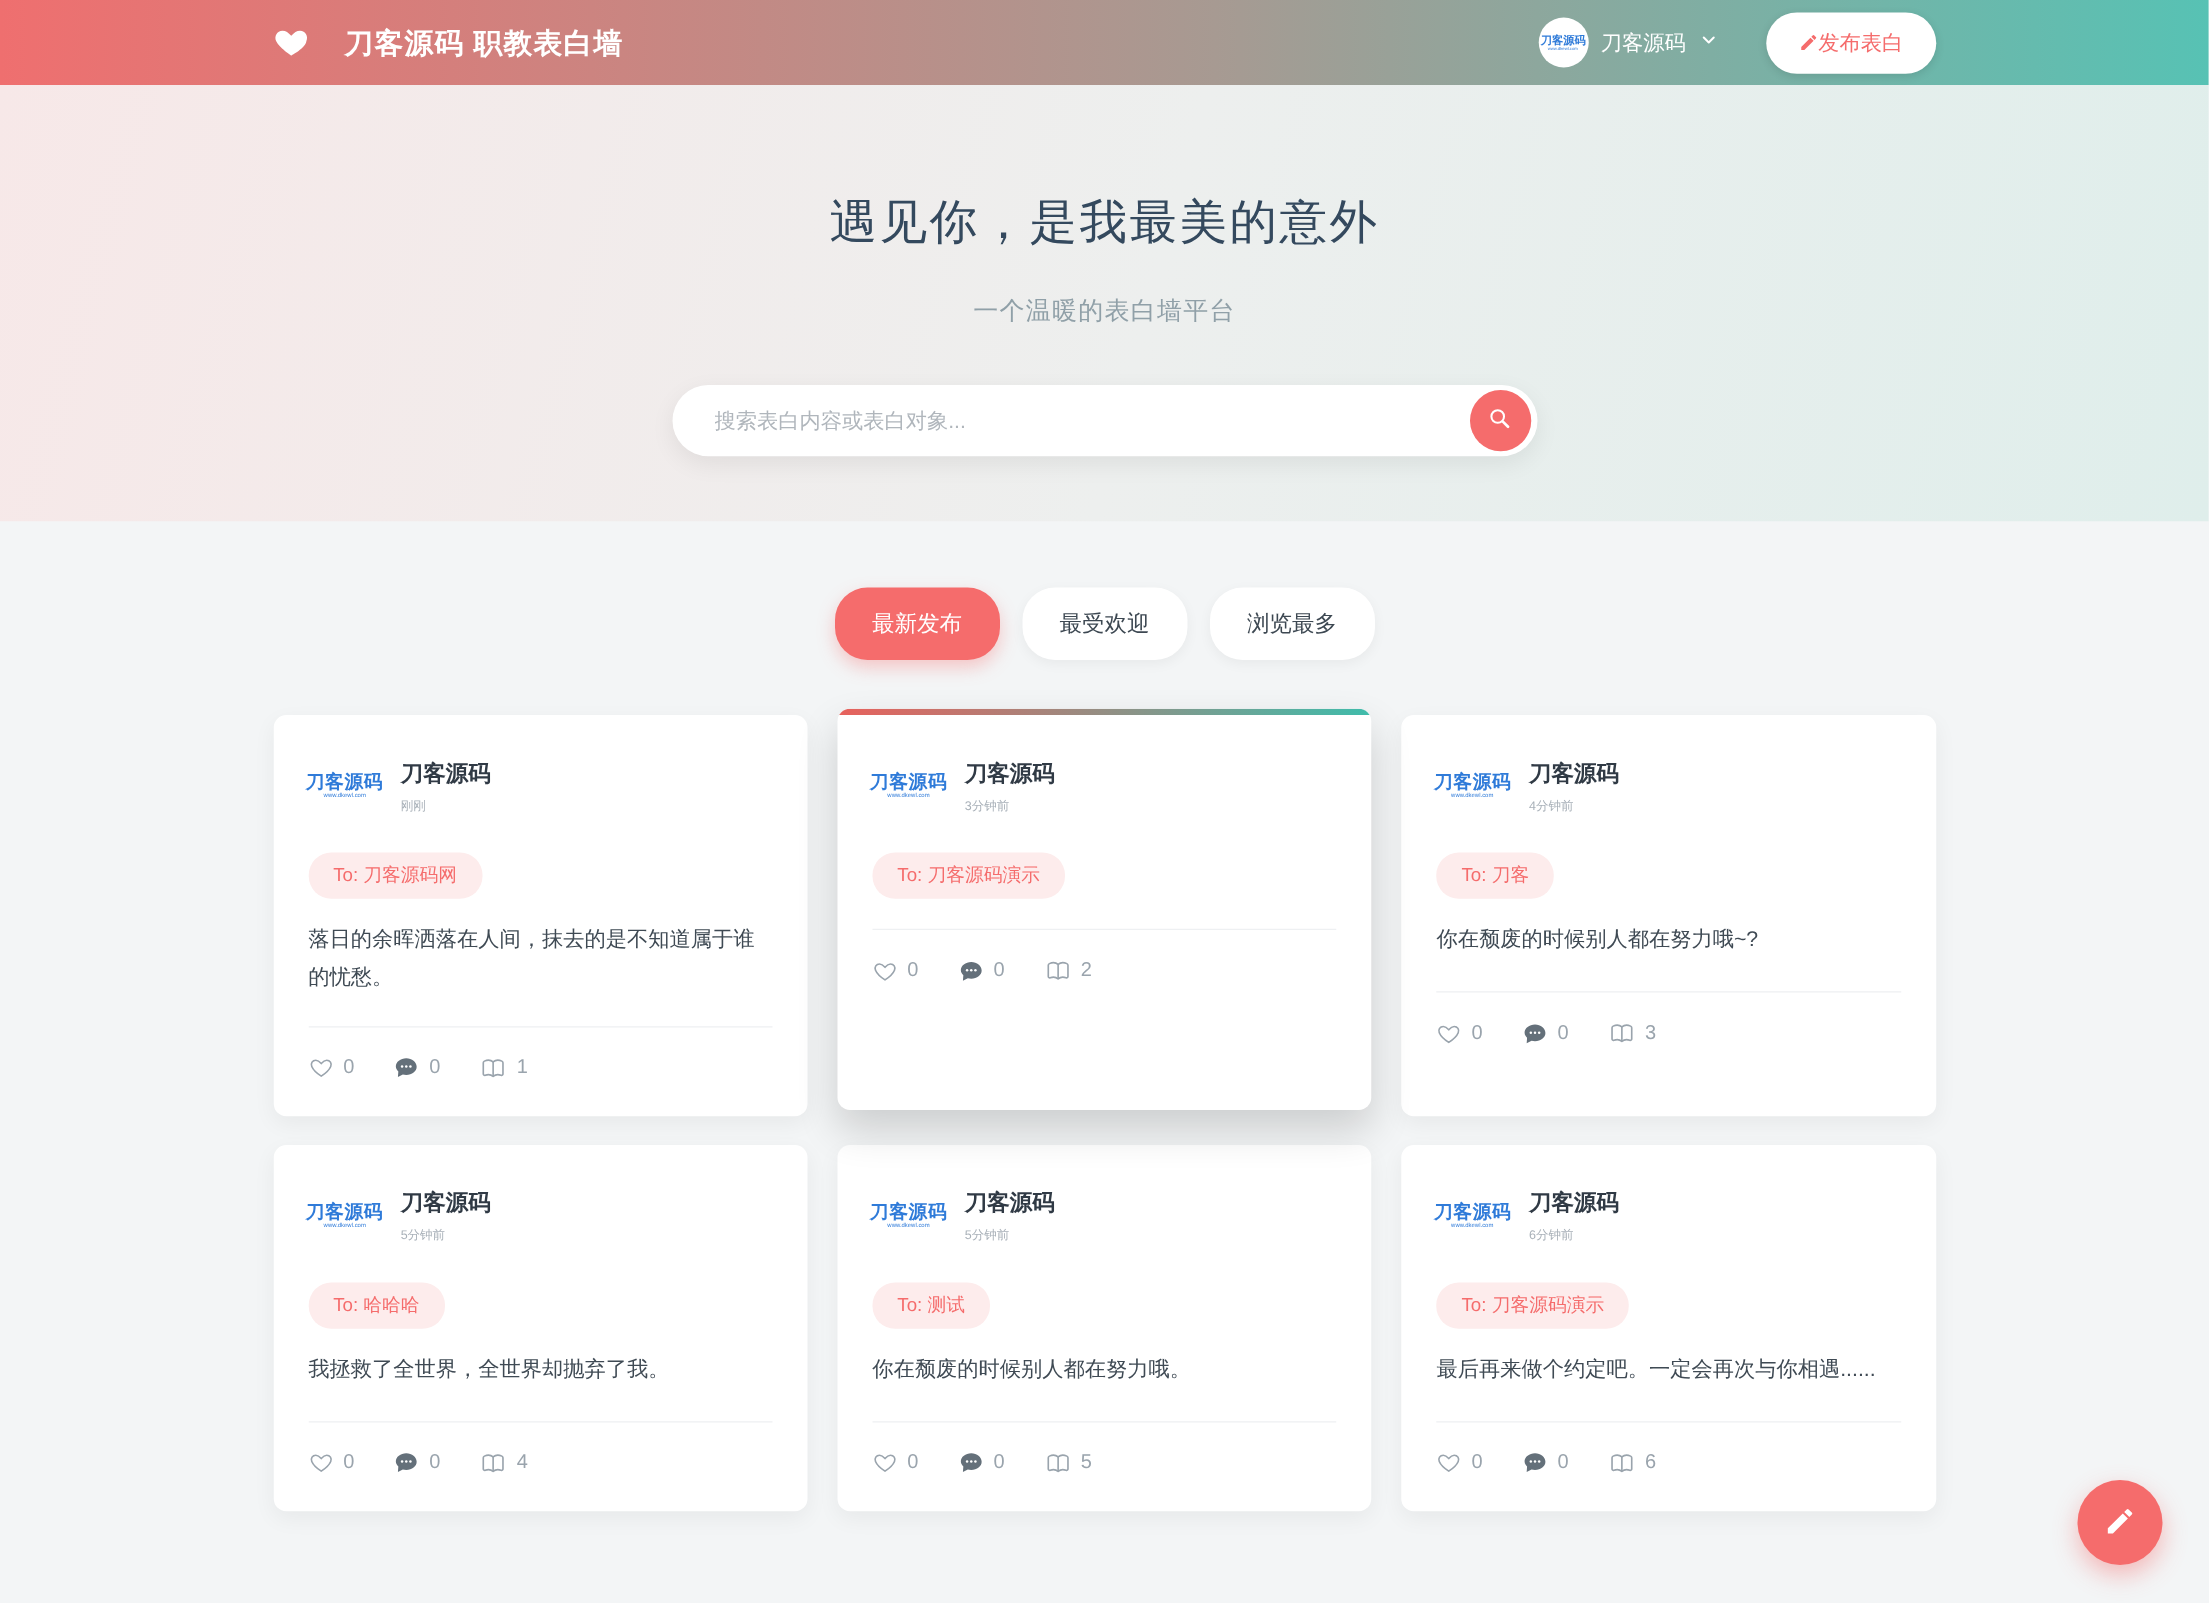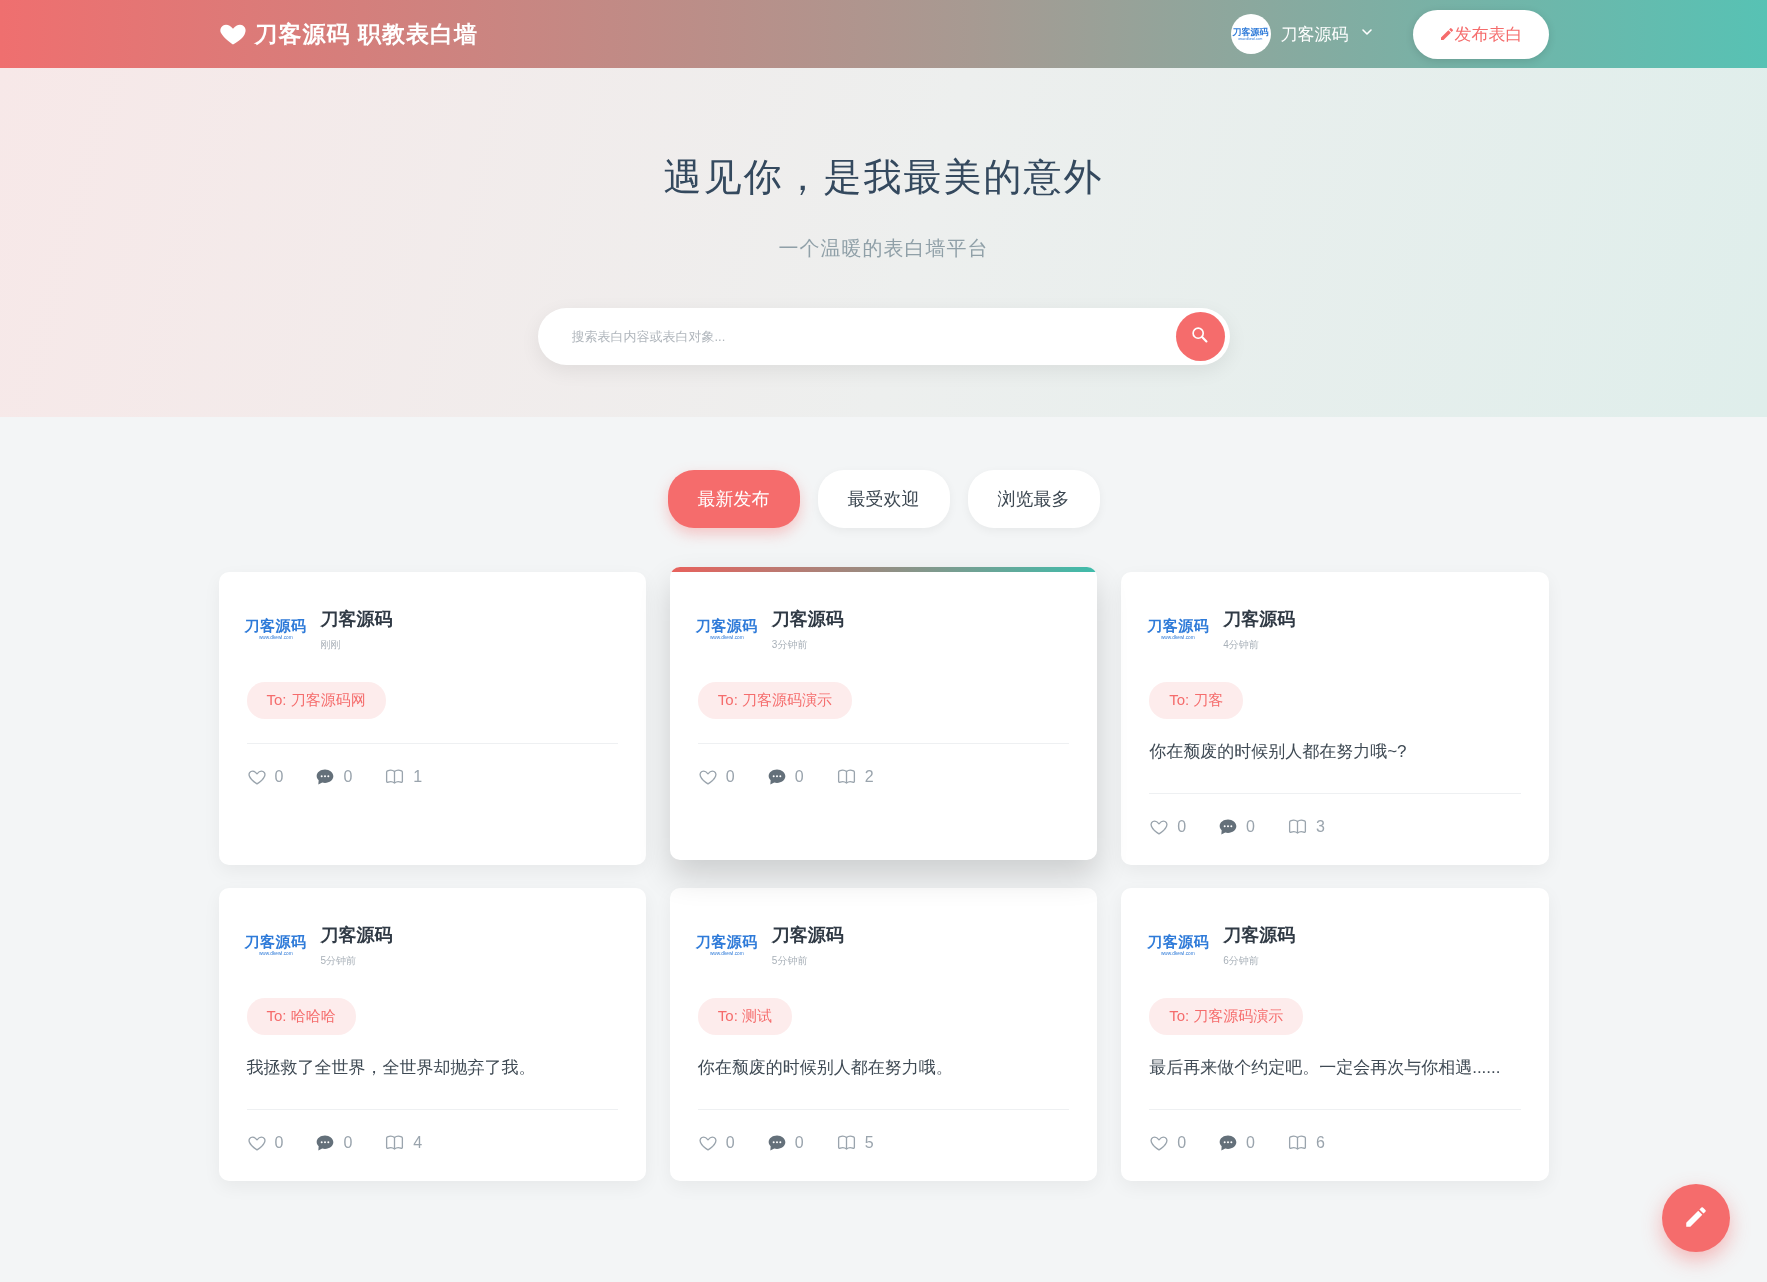--- a/index.html
+++ b/index.html
@@ -24,21 +24,21 @@
   }
   
   .header{
     height:68px;
     background:linear-gradient(90deg,var(--hg-left) 0%,#a79a92 55%,var(--hg-right) 100%);
     display:flex;align-items:center;
   }
   .header-inner{
     width:1330px;margin:0 auto;display:flex;align-items:center;justify-content:space-between;
   }
-  .brand{display:flex;align-items:center;gap:8px;cursor:pointer;}
+  .brand{display:flex;align-items:center;gap:29px;cursor:pointer;}
   .brand svg{display:block;}
   .brand-title{color:#fff;font-size:23px;font-weight:bold;letter-spacing:1px;}
   .header-right{display:flex;align-items:center;gap:38px;}
   .user-menu{display:flex;align-items:center;gap:10px;cursor:pointer;}
   .avatar-circle{
     width:40px;height:40px;border-radius:50%;background:#fff;
     display:flex;flex-direction:column;align-items:center;justify-content:center;overflow:hidden;
   }
   .username{color:#fff;font-size:17px;}
   .publish-btn{
@@ -71,21 +71,21 @@
     margin-top:32px;font-size:20px;color:#90a0a8;letter-spacing:1px;
   }
   .search-bar{
     position:relative;width:692px;height:57px;margin:46px auto 0;
     background:#fff;border-radius:29px;
     box-shadow:0 6px 20px rgba(0,0,0,.07);
   }
   .search-bar input{
     width:100%;height:100%;border:none;outline:none;background:transparent;
     border-radius:29px;padding:0 80px 0 34px;
-    font-size:13px;font-family:inherit;color:#3d4852;
+    font-size:17px;font-family:inherit;color:#3d4852;
   }
   .search-bar input::placeholder{color:#b0b6bc;}
   .search-btn{
     position:absolute;top:4px;right:5px;width:49px;height:49px;border-radius:50%;
     background:var(--accent);border:none;cursor:pointer;
     display:flex;align-items:center;justify-content:center;
   }
   
   .tabs{
     margin-top:53px;display:flex;justify-content:center;gap:18px;
@@ -209,20 +209,21 @@
             <span class="logo-main">刀客源码</span>
             <span class="logo-sub">www.dkewl.com</span>
           </span>
         </div>
         <div class="card-meta">
           <div class="author">刀客源码</div>
           <div class="time">刚刚</div>
         </div>
       </div>
       <span class="badge">To: 刀客源码网</span>
+      <p class="message">落日的余晖洒落在人间，抹去的是不知道属于谁的忧愁。</p>
       <div class="divider"></div>
       <div class="stats">
         <span class="stat">
           <span>
             <svg width="20" height="20" viewBox="0 0 24 24">
               <path d="M12 20.3S4.8 15.6 2.9 11C1.6 8 3.6 5 6.8 5c2 0 3.5 1.2 5.2 3.2C13.7 6.2 15.2 5 17.2 5c3.2 0 5.2 3 3.9 6-1.9 4.6-9.1 9.3-9.1 9.3z" fill="none" stroke="#9aa4ad" stroke-width="1.6" stroke-linejoin="round"></path>
             </svg>
           </span>
           <span>0</span>
         </span>

